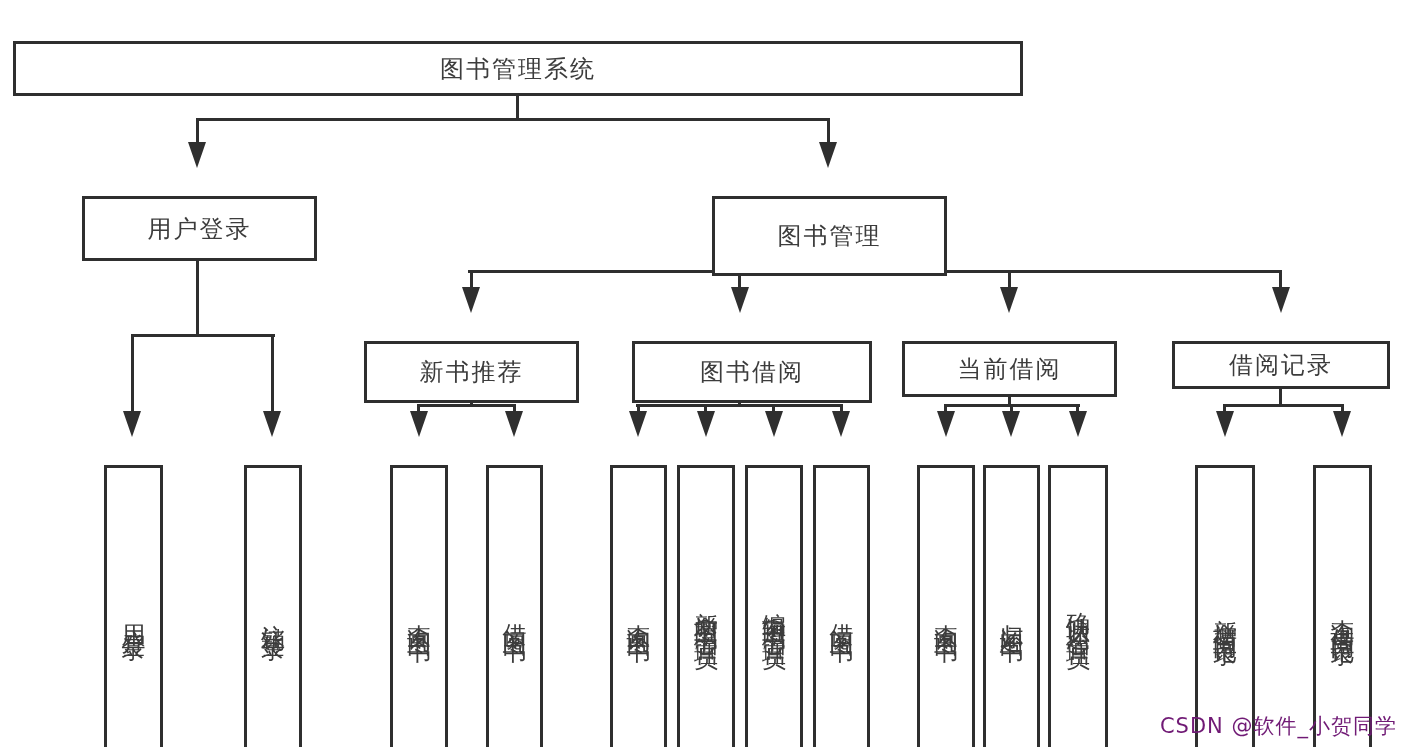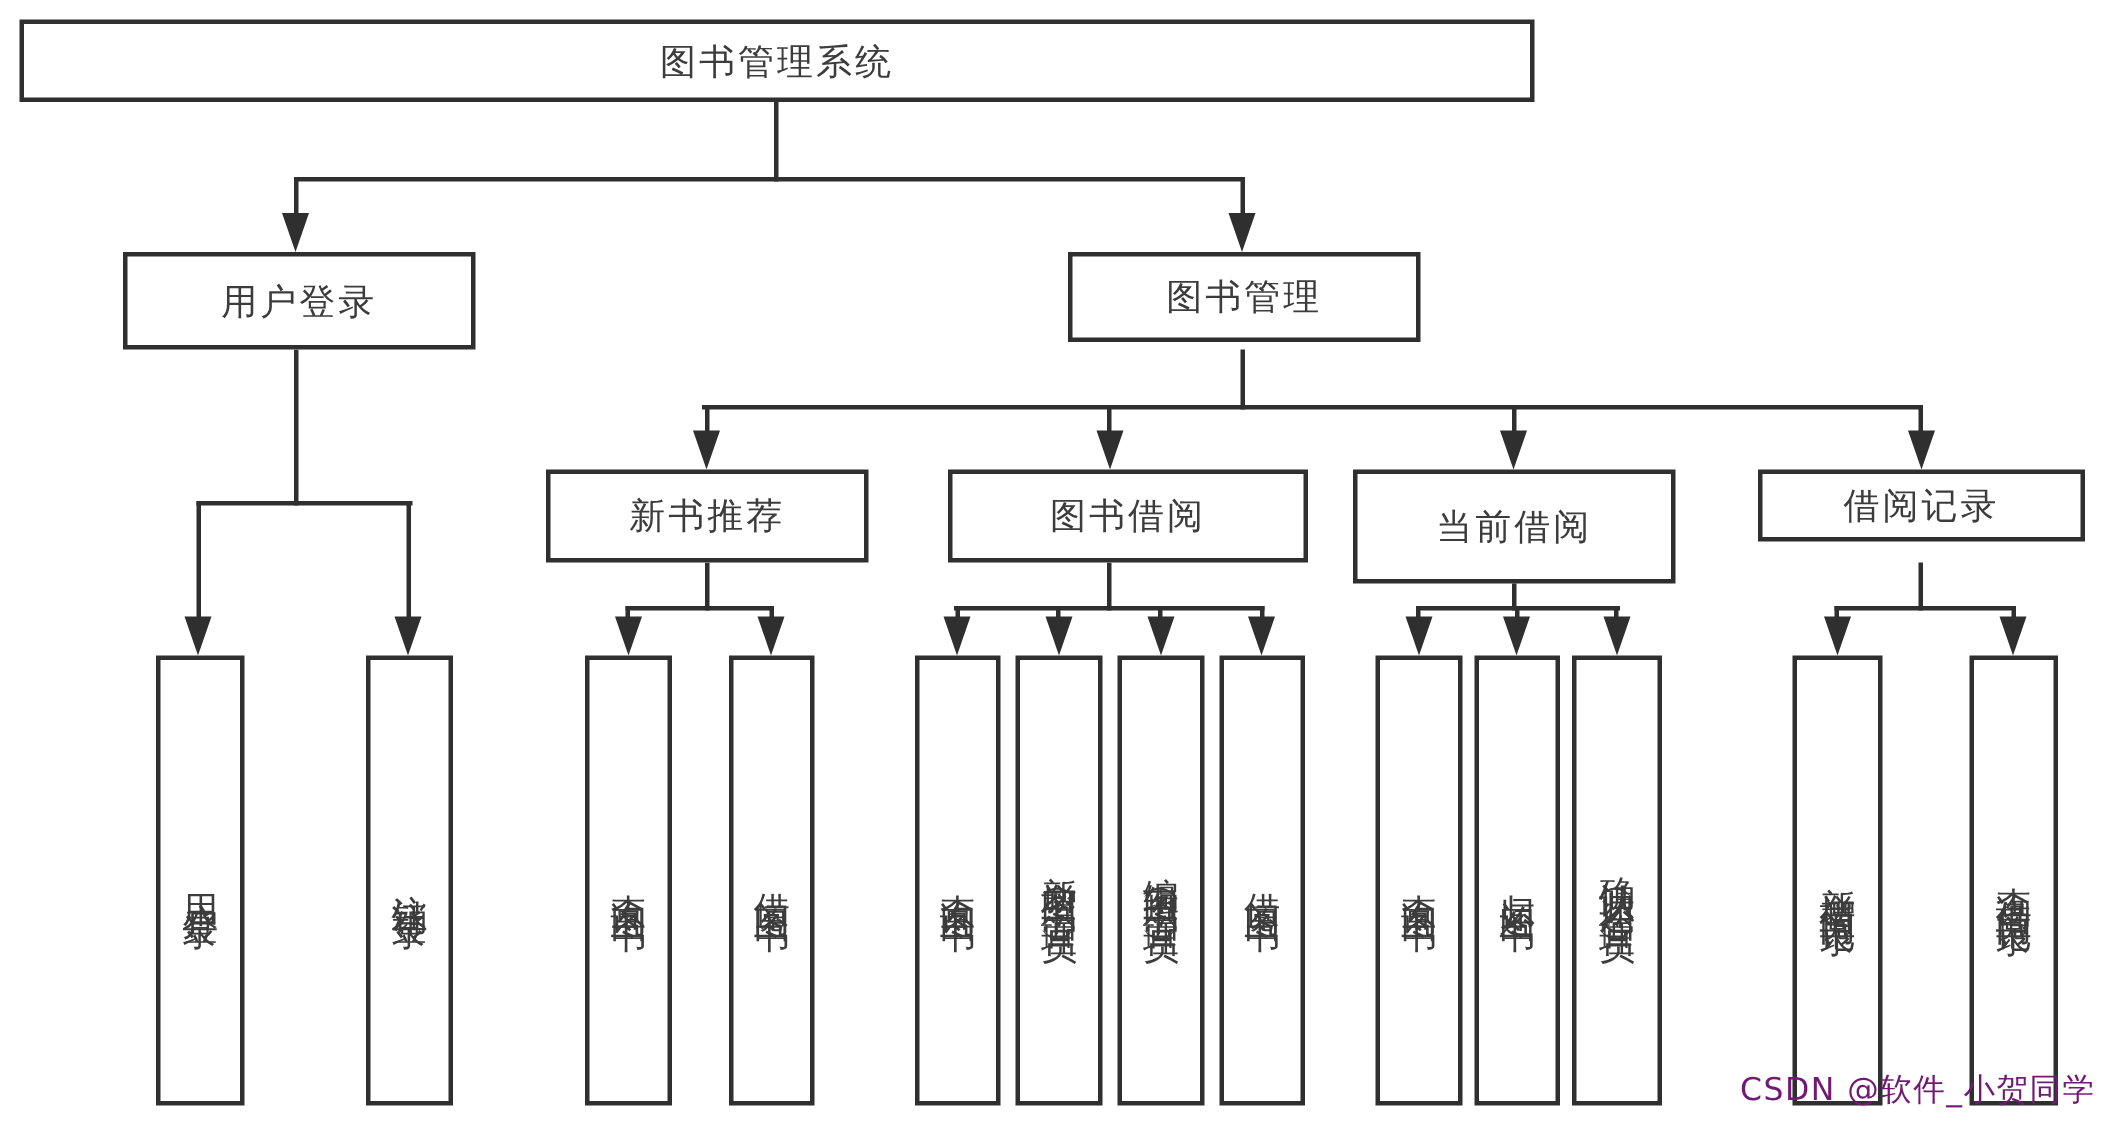--- a/index.html
+++ b/index.html
@@ -8,21 +8,21 @@
     font-family:"DejaVu Sans","Liberation Sans",sans-serif;color:#3c3c3c;overflow:hidden;
   }
   
   .v{position:absolute;width:3px;background:#2f2f2f;}
   .h{position:absolute;height:3px;background:#2f2f2f;}
   .ar{position:absolute;width:0;height:0;
       border-left:9px solid transparent;border-right:9px solid transparent;
       border-top:26px solid #2f2f2f;}
   
   .bx{position:absolute;box-sizing:border-box;border:3px solid #2f2f2f;background:#fff;
-      display:flex;align-items:center;justify-content:center;}
+      display:flex;align-items:center;justify-content:center;margin-top:28px;}
   .bx .lbl{font-size:24px;letter-spacing:2px;line-height:1;white-space:nowrap;}
   
   .vb .lbl{writing-mode:vertical-rl;text-orientation:mixed;font-size:24px;
            letter-spacing:5px;line-height:1;white-space:nowrap;}
   .wm{position:absolute;font-size:21px;color:#701a75;letter-spacing:1px;white-space:nowrap;}
 </style>
 </head>
 <body>
 
 <div class="stage">
@@ -86,31 +86,31 @@
   <div class="ar" style="left:1216px;top:411px"></div>
   <div class="ar" style="left:1333px;top:411px"></div>
 
   <div class="bx" style="left:13px;top:13px;width:1010px;height:55px">
     <span class="lbl">图书管理系统</span>
   </div>
 
   <div class="bx" style="left:82px;top:168px;width:235px;height:65px">
     <span class="lbl">用户登录</span>
   </div>
-  <div class="bx" style="left:712px;top:168px;width:235px;height:60px">
+  <div class="bx" style="left:712px;top:168px;width:235px;height:80px">
     <span class="lbl">图书管理</span>
   </div>
 
   <div class="bx" style="left:364px;top:313px;width:215px;height:62px">
     <span class="lbl">新书推荐</span>
   </div>
   <div class="bx" style="left:632px;top:313px;width:240px;height:62px">
     <span class="lbl">图书借阅</span>
   </div>
-  <div class="bx" style="left:902px;top:313px;width:215px;height:76px">
+  <div class="bx" style="left:902px;top:313px;width:215px;height:56px">
     <span class="lbl">当前借阅</span>
   </div>
   <div class="bx" style="left:1172px;top:313px;width:218px;height:48px">
     <span class="lbl">借阅记录</span>
   </div>
 
   <div class="bx vb" style="left:104px;top:437px;width:59px;height:300px">
     <span class="lbl">用户登录</span>
   </div>
   <div class="bx vb" style="left:244px;top:437px;width:58px;height:300px">

